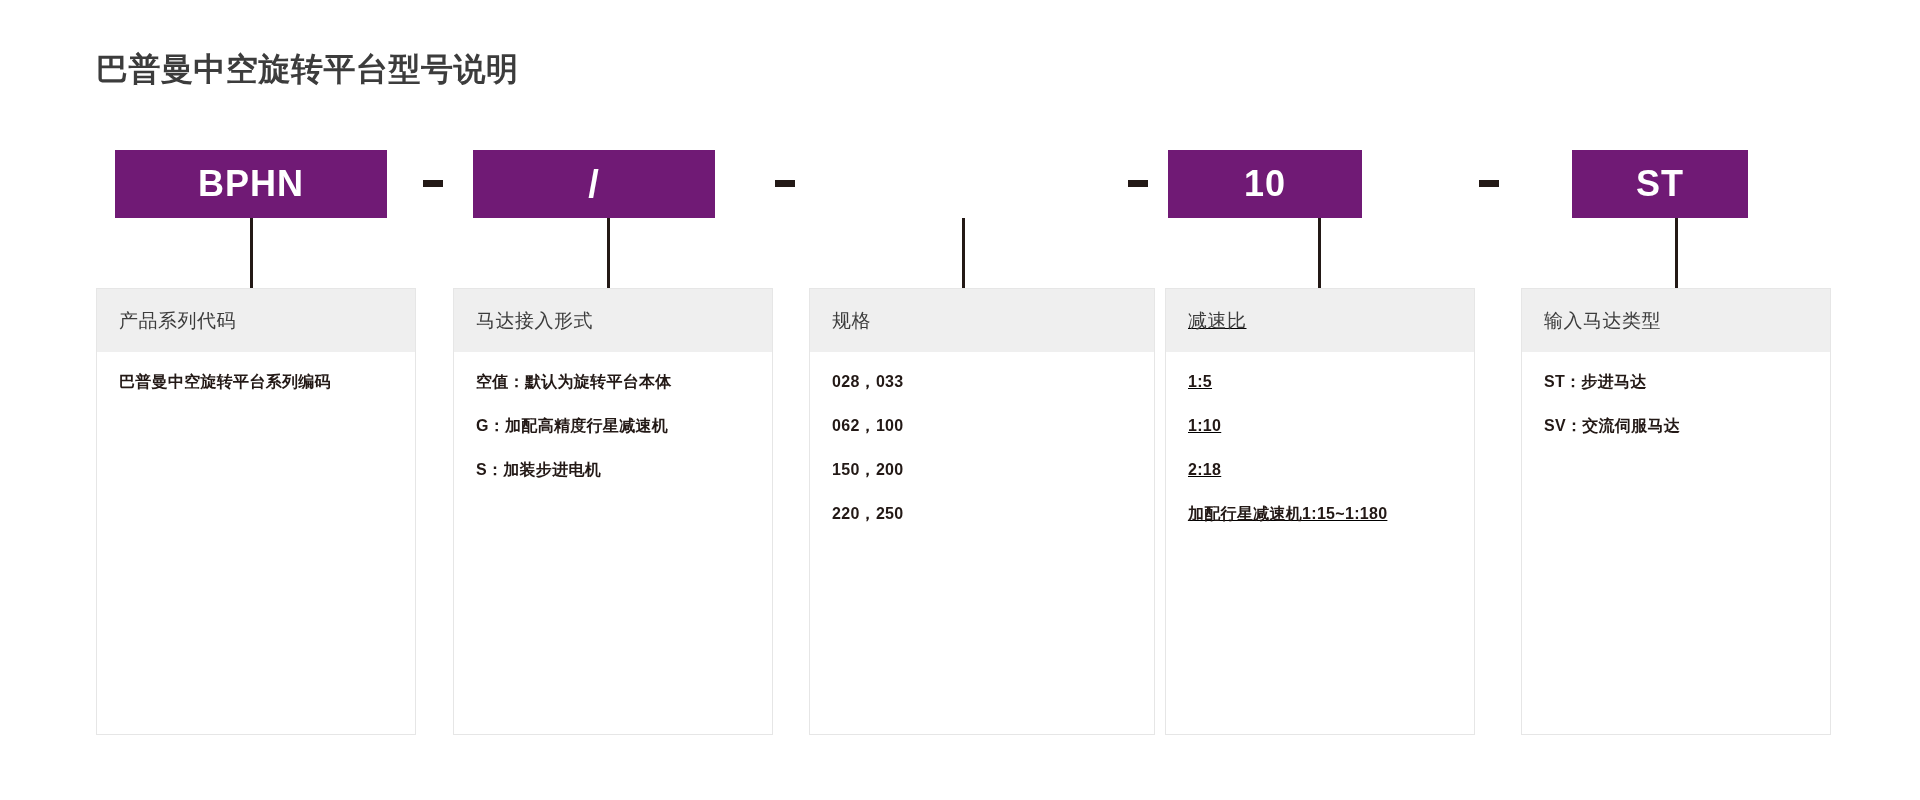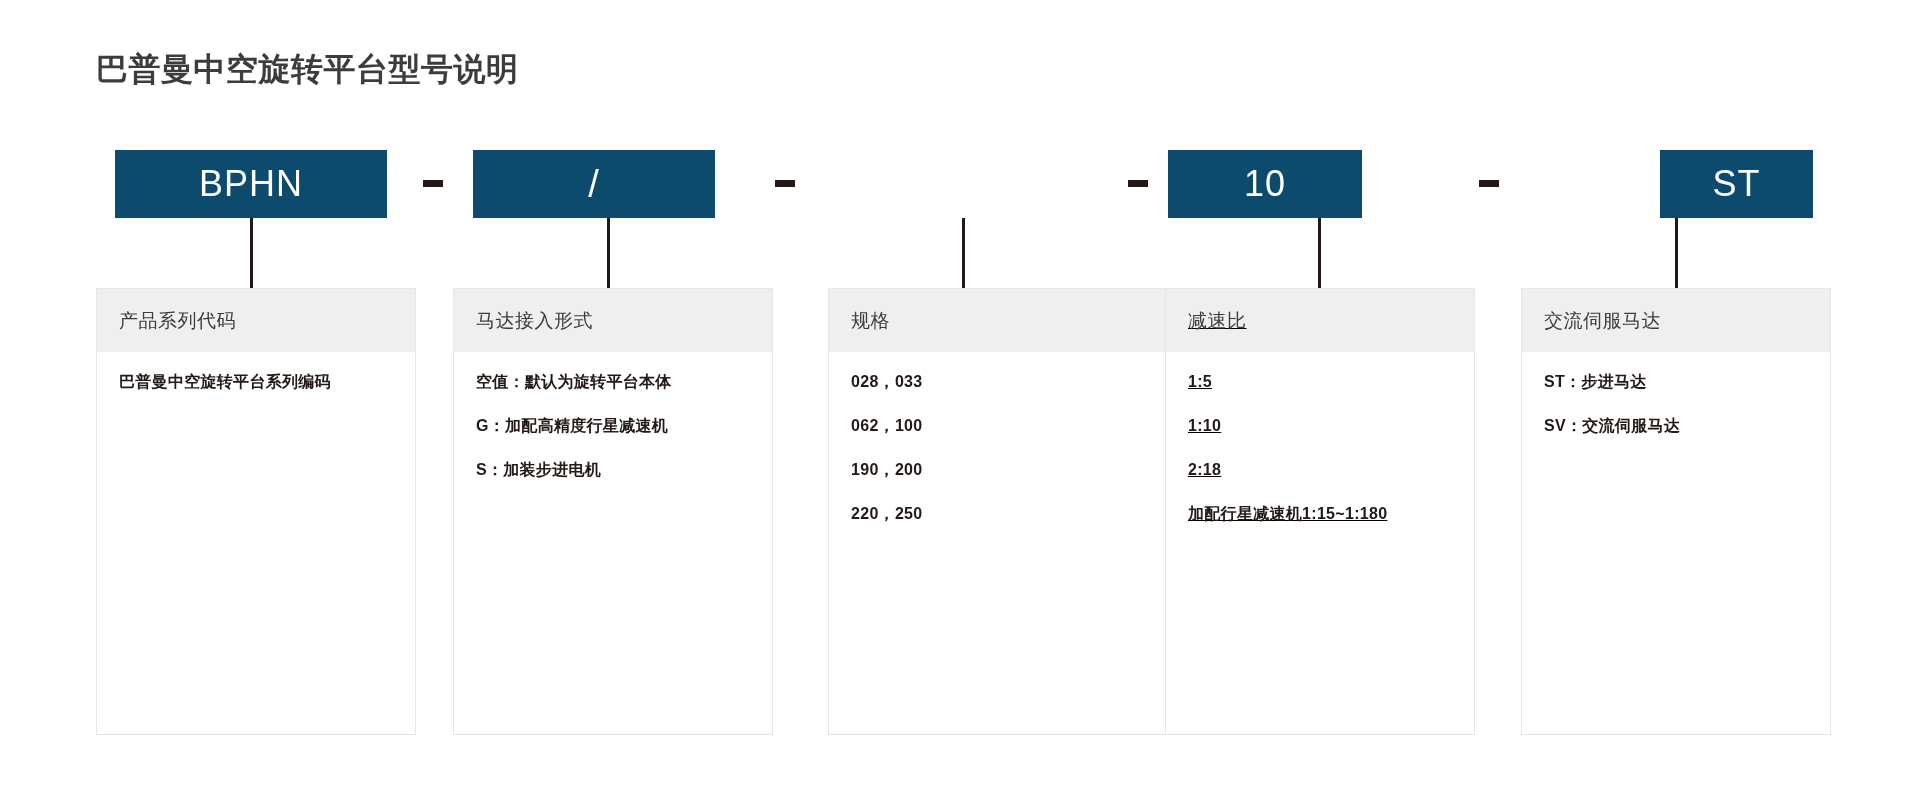--- a/index.html
+++ b/index.html
@@ -37,27 +37,27 @@
     position: absolute;
     left: 0;
     top: 150px;
     width: 1920px;
     height: 70px;
   }
   .code-chip {
     position: absolute;
     top: 0;
     height: 68px;
-    background: #0c4a6e;
+    background: #701a75;
     color: #ffffff;
     display: flex;
     align-items: center;
     justify-content: center;
     font-size: 36px;
-    font-weight: normal;
+    font-weight: bold;
     letter-spacing: 1px;
     line-height: 1;
   }
   .code-chip.slash { font-size: 38px; }
   .dash {
     position: absolute;
     top: 30px;
     width: 20px;
     height: 7px;
     background: #231916;
@@ -124,21 +124,21 @@
     <div class="dash" style="left:423px;"></div>
 
     <div class="code-chip slash" style="left:473px;width:242px;">/</div>
     <div class="dash" style="left:775px;"></div>
 
     <div class="dash" style="left:1128px;"></div>
 
     <div class="code-chip" style="left:1168px;width:194px;">10</div>
     <div class="dash" style="left:1479px;"></div>
 
-    <div class="code-chip" style="left:1660px;width:153px;">ST</div>
+    <div class="code-chip" style="left:1572px;width:176px;">ST</div>
 
   </div>
 
   <div class="connector" style="left:250px;"></div>
   <div class="connector" style="left:607px;"></div>
   <div class="connector" style="left:962px;"></div>
   <div class="connector" style="left:1318px;"></div>
   <div class="connector" style="left:1675px;"></div>
 
   <div class="panel" style="left:453px;width:320px;">
@@ -154,47 +154,47 @@
 
   <div class="panel" style="left:96px;width:320px;">
     <div class="panel-header">
       <span class="panel-header-text">产品系列代码</span>
     </div>
     <div class="panel-body">
       <div class="panel-line">巴普曼中空旋转平台系列编码</div>
     </div>
   </div>
 
-  <div class="panel" style="left:828px;width:346px;">
+  <div class="panel" style="left:809px;width:346px;">
     <div class="panel-header">
       <span class="panel-header-text">规格</span>
     </div>
     <div class="panel-body">
       <div class="panel-line">028，033</div>
       <div class="panel-line">062，100</div>
-      <div class="panel-line">190，200</div>
+      <div class="panel-line">150，200</div>
       <div class="panel-line">220，250</div>
     </div>
   </div>
 
   <div class="panel" style="left:1165px;width:310px;text-decoration:underline;">
     <div class="panel-header">
       <span class="panel-header-text">减速比</span>
     </div>
     <div class="panel-body">
       <div class="panel-line">1:5</div>
       <div class="panel-line">1:10</div>
       <div class="panel-line">2:18</div>
       <div class="panel-line">加配行星减速机1:15~1:180</div>
     </div>
   </div>
 
   <div class="panel" style="left:1521px;width:310px;">
     <div class="panel-header">
-      <span class="panel-header-text">交流伺服马达</span>
+      <span class="panel-header-text">输入马达类型</span>
     </div>
     <div class="panel-body">
       <div class="panel-line">ST：步进马达</div>
       <div class="panel-line">SV：交流伺服马达</div>
     </div>
   </div>
 
 </div>
 
 </body></html>

